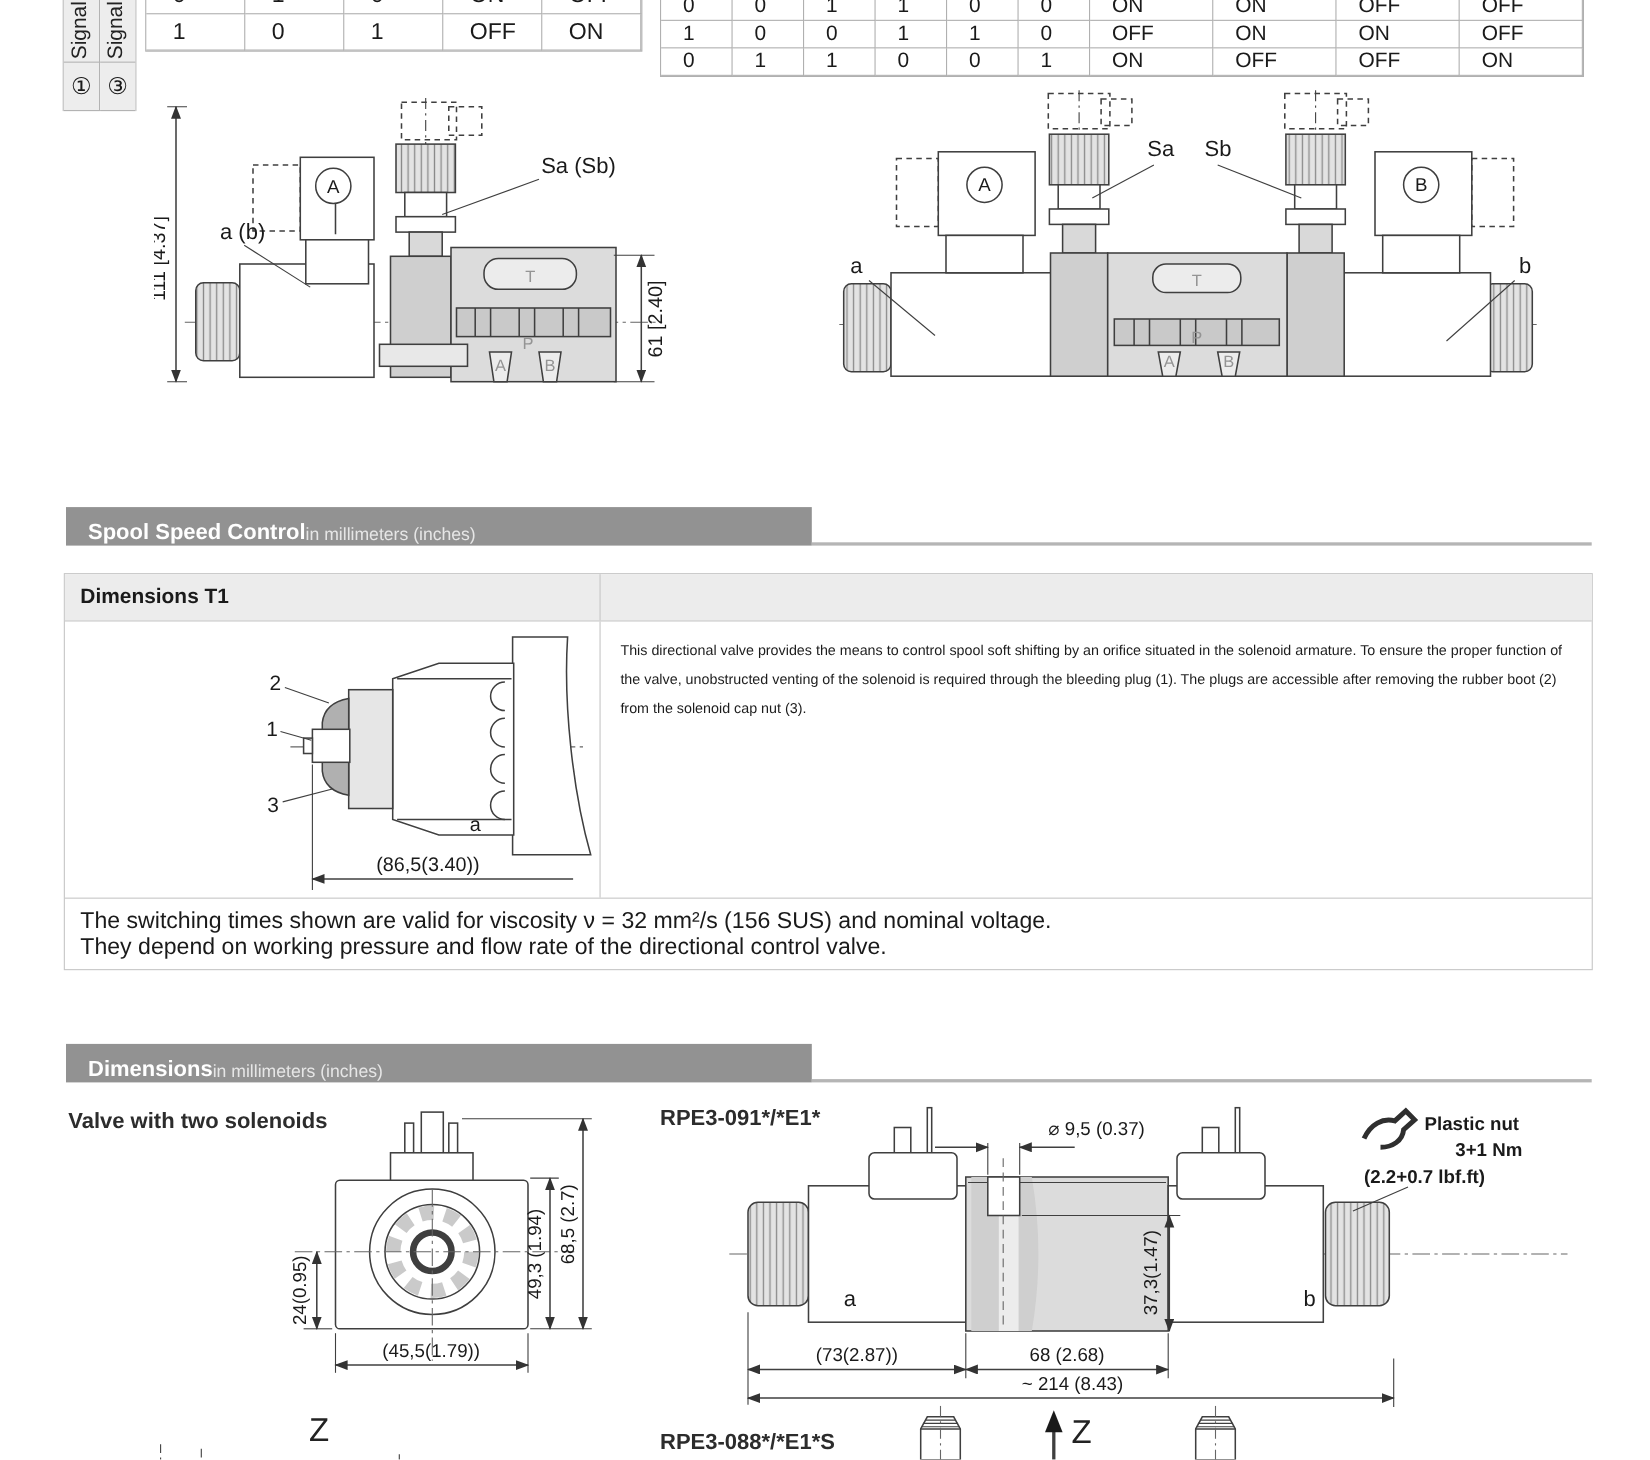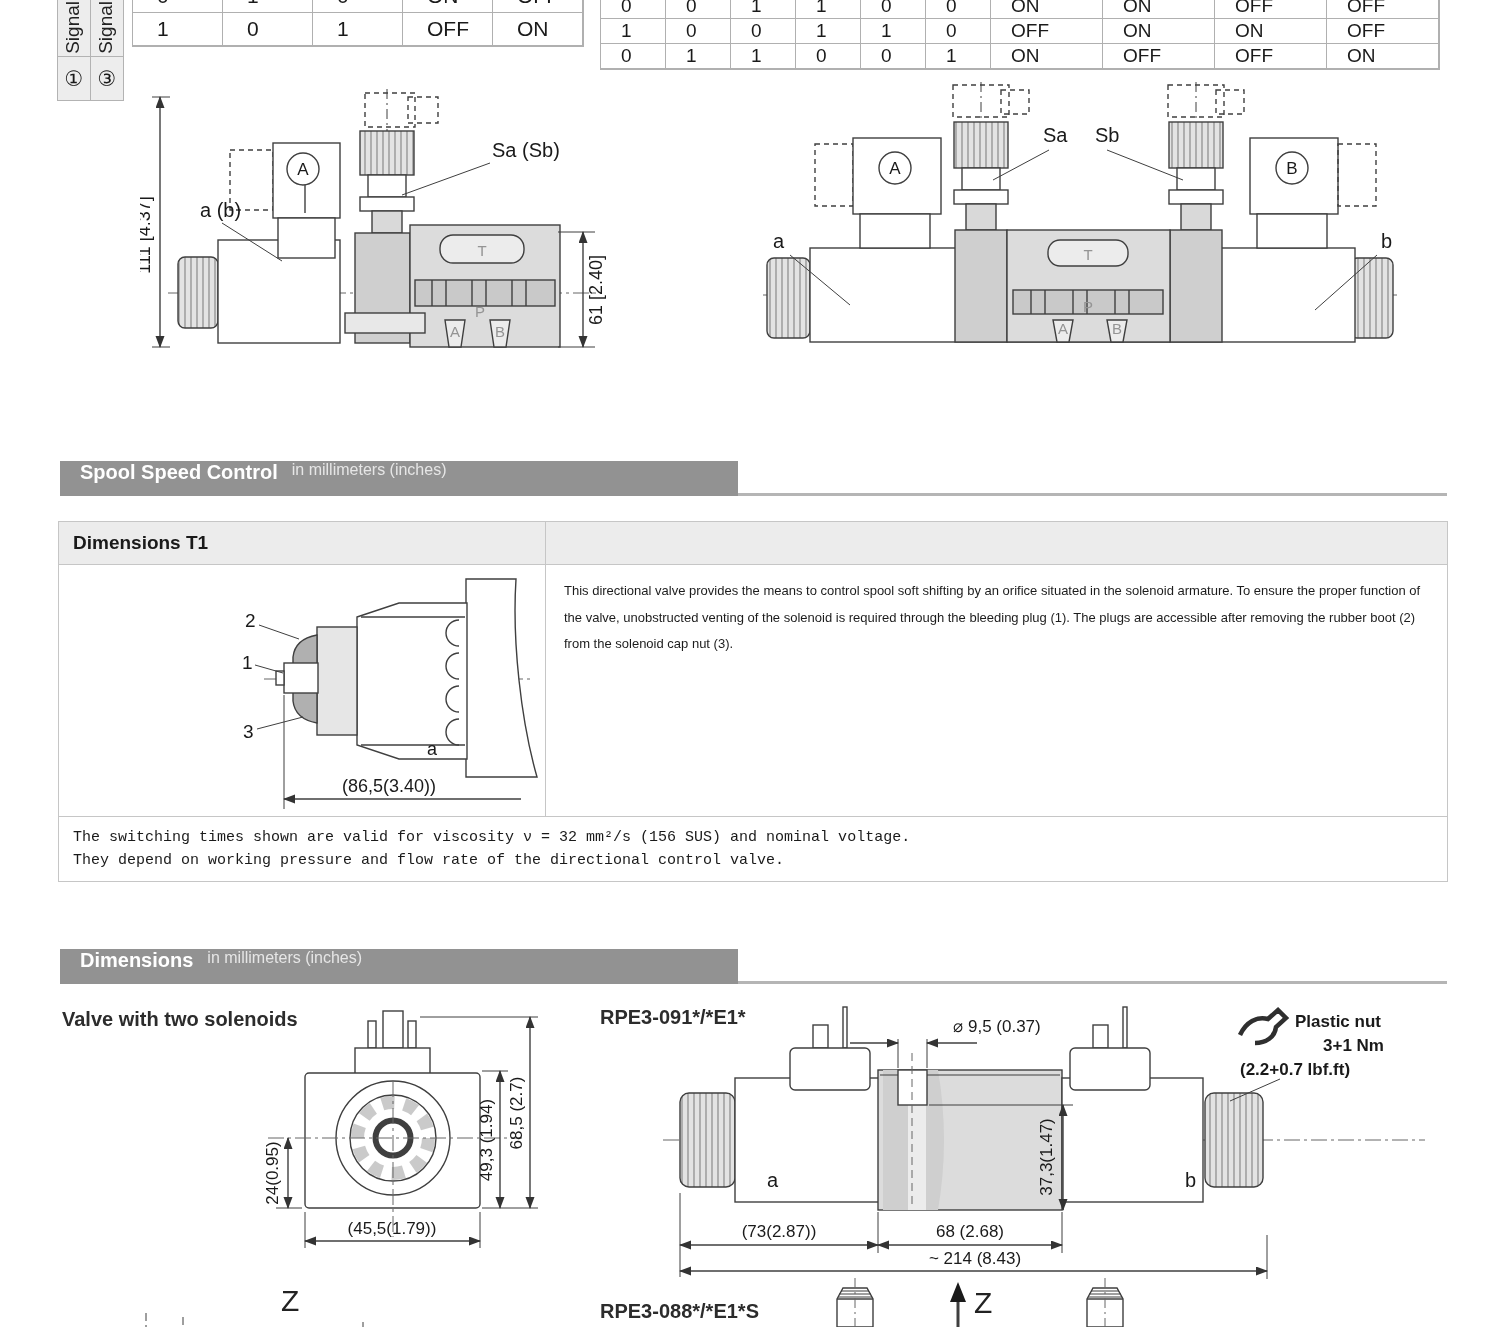--- a/index.html
+++ b/index.html
@@ -22,38 +22,38 @@
   .vtable{position:absolute;border:1px solid #b0b0b0;background:#fff;}
   .vtable .tr{display:flex;}
   .vtable .td{box-sizing:border-box;border-right:1px solid #b0b0b0;border-bottom:1px solid #b0b0b0;
     display:flex;align-items:center;}
   .tblL{left:132px;top:-21px;}
   .tblL .td{width:90px;height:33px;font-size:21px;padding-left:24px;}
   .tblR{left:600px;top:-7px;}
   .tblR .td{width:65px;height:25px;font-size:19px;padding-left:20px;}
   .tblR .td:nth-child(n+7){width:112px;}
   
-  .secbar{height:35px;background:#929292;display:flex;align-items:flex-start;padding-left:20px;}
+  .secbar{height:35px;background:#929292;display:flex;align-items:flex-end;padding-left:20px;}
   .secbar .t{color:#fff;font-weight:bold;font-size:20px;}
-  .secbar .s{color:#e6e6e6;font-size:16px;margin-left:14px;}
+  .secbar .s{color:#e6e6e6;font-size:16px;margin-left:0;}
   .secline{height:3px;background:#b5b5b5;}
   
   .sptable{left:58px;top:521px;width:1390px;border:1px solid #c6c6c6;box-sizing:border-box;}
   .sprow{display:flex;}
   .spcell-l{width:487px;box-sizing:border-box;border-right:1px solid #c6c6c6;flex:none;}
   .spcell-r{flex:1;box-sizing:border-box;}
   .sphead{background:#ececec;font-weight:bold;font-size:19px;}
   .sphead .spcell-l,.sphead .spcell-r{padding:10px 14px;}
   .spbody{border-top:1px solid #c6c6c6;}
   .spbody .spcell-l{height:251px;position:relative;}
   .spbody .spcell-r{padding:13px 18px;font-size:13px;line-height:26.5px;color:#1c1c1c;}
   .spswitch{border-top:1px solid #c6c6c6;font-size:17.5px;}
   .spswitch .spcell-l{background:#ececec;padding:7px 14px;}
   .spswitch .spcell-r{padding:7px 16px;}
-  .spnote{border-top:1px solid #c6c6c6;padding:9px 14px;font-size:15px;line-height:23px;font-family:Liberation Mono, monospace;}
+  .spnote{border-top:1px solid #c6c6c6;padding:9px 14px;font-size:21px;line-height:23px;}
   
   .h2{font-weight:bold;font-size:20px;color:#2c2c2c;}
   .zlabel{font-size:30px;color:#222;}
   
   svg text{font-family:"Liberation Sans","DejaVu Sans",sans-serif;}
 </style>
 </head>
 <body>
 
 <svg width="0" height="0" style="position:absolute" aria-hidden="true">

